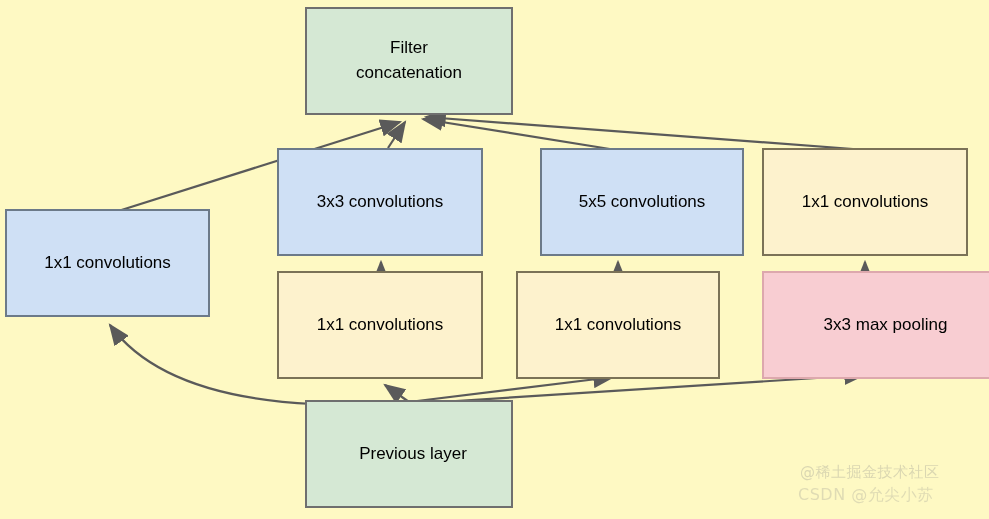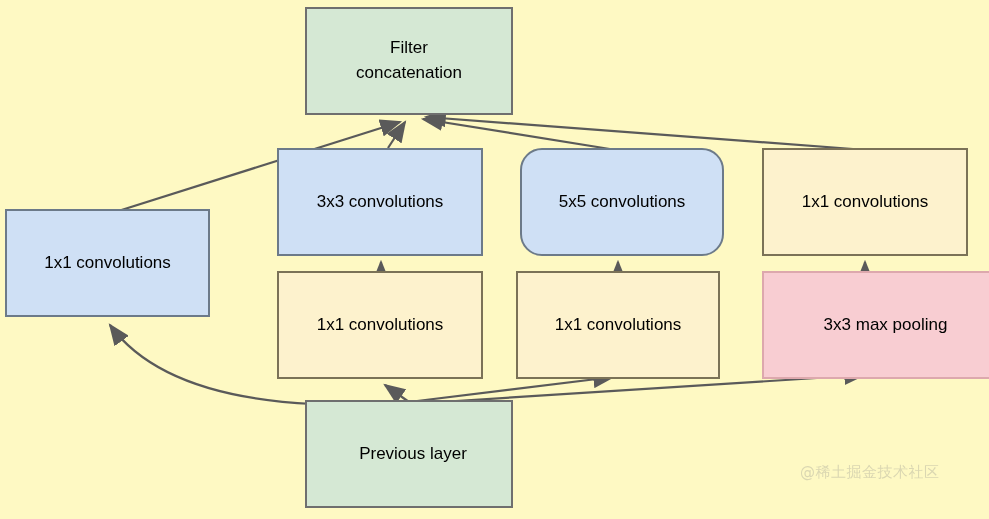--- a/index.html
+++ b/index.html
@@ -110,29 +110,30 @@
     <path d="M 866 150 L 426 117" fill="none" stroke="#5a5a5a" stroke-width="2.2" marker-end="url(#arrowhead)"></path>
   </svg>
 
   <div class="node node-green" style="left:305px; top:7px; width:208px; height:108px;">Filter
 concatenation</div>
 
   <div class="node node-blue" style="left:5px; top:209px; width:205px; height:108px;">1x1 convolutions</div>
 
   <div class="node node-blue" style="left:277px; top:148px; width:206px; height:108px;">3x3 convolutions</div>
 
-  <div class="node node-blue" style="left:520px; top:148px; width:204px; height:108px;border-radius:22px;">5x5 convolutions</div>
+  <div class="node node-blue" style="left:540px; top:148px; width:204px; height:108px;">5x5 convolutions</div>
 
   <div class="node node-yellow" style="left:762px; top:148px; width:206px; height:108px;">1x1 convolutions</div>
 
   <div class="node node-yellow" style="left:277px; top:271px; width:206px; height:108px;">1x1 convolutions</div>
 
   <div class="node node-yellow" style="left:516px; top:271px; width:204px; height:108px;">1x1 convolutions</div>
 
   <div class="node node-pink" style="left:762px; top:271px; width:247px; height:108px;">3x3 max pooling</div>
 
   <div class="node node-green" style="left:305px; top:400px; width:208px; height:108px;padding-left:8px;">Previous layer</div>
 
   <div id="watermark-group">
     <div class="watermark" id="watermark-juejin">@稀土掘金技术社区</div>
+    <div class="watermark" id="watermark-csdn">CSDN @允尖小苏</div>
   </div>
 
 </div>
 
 </body></html>

